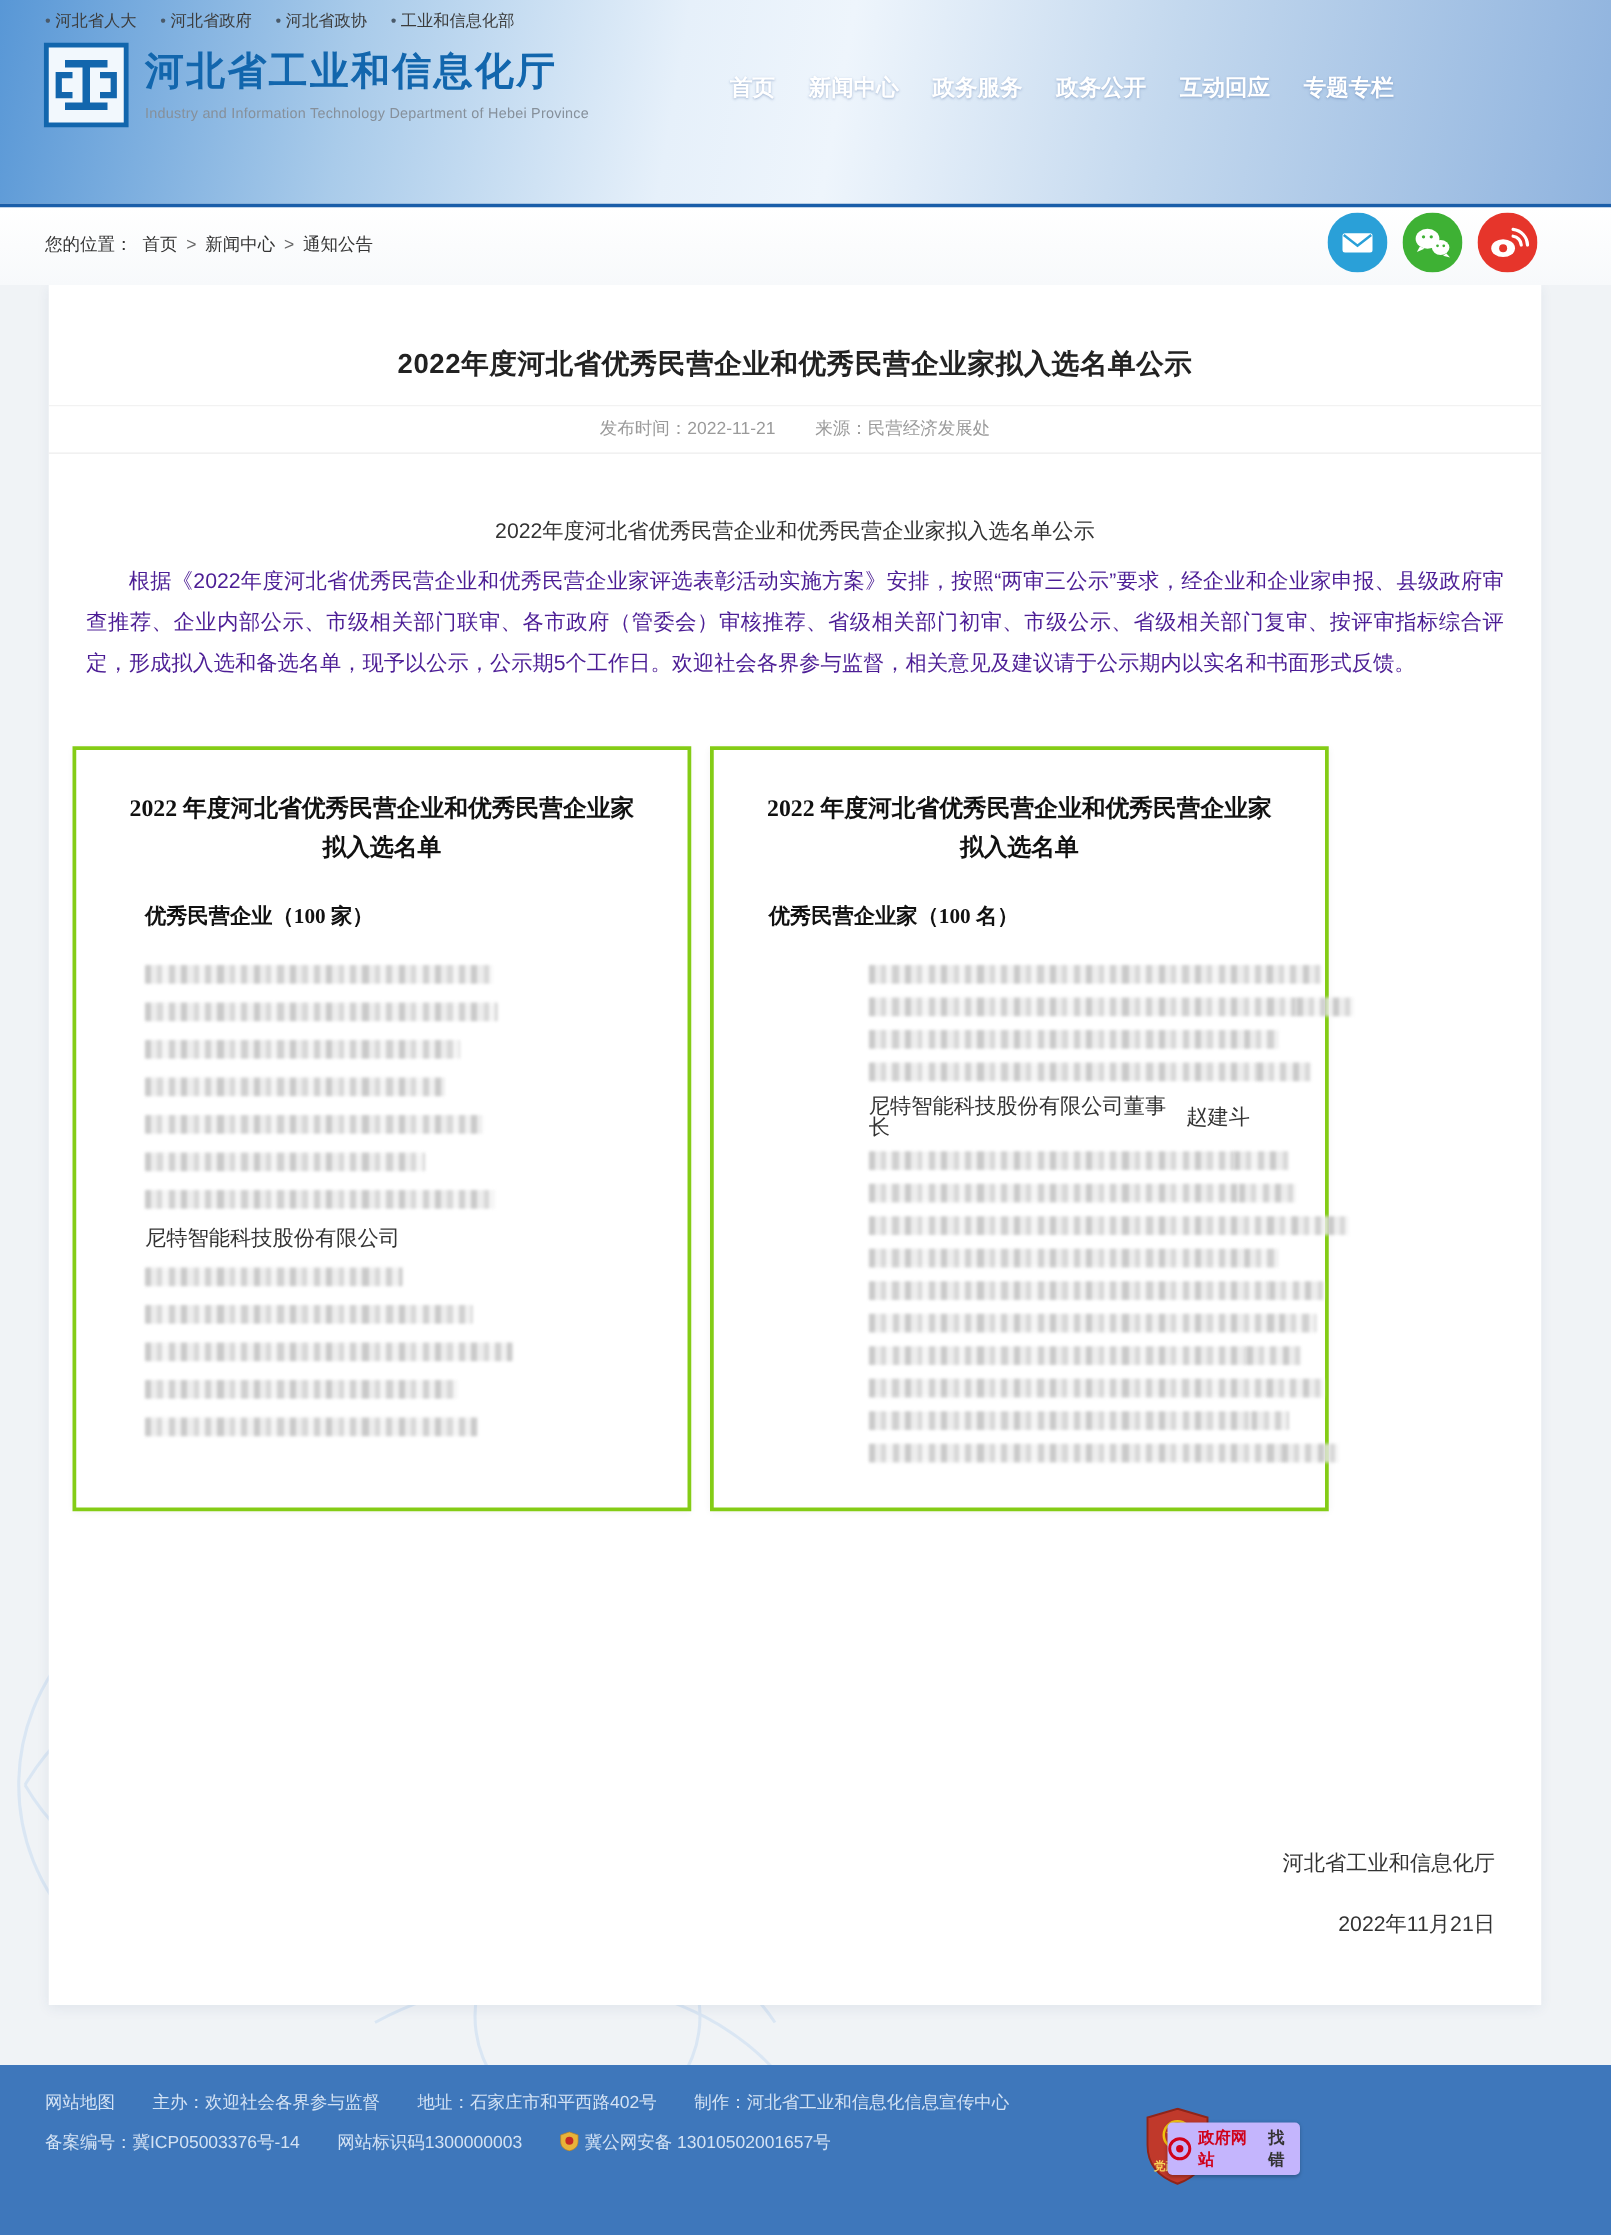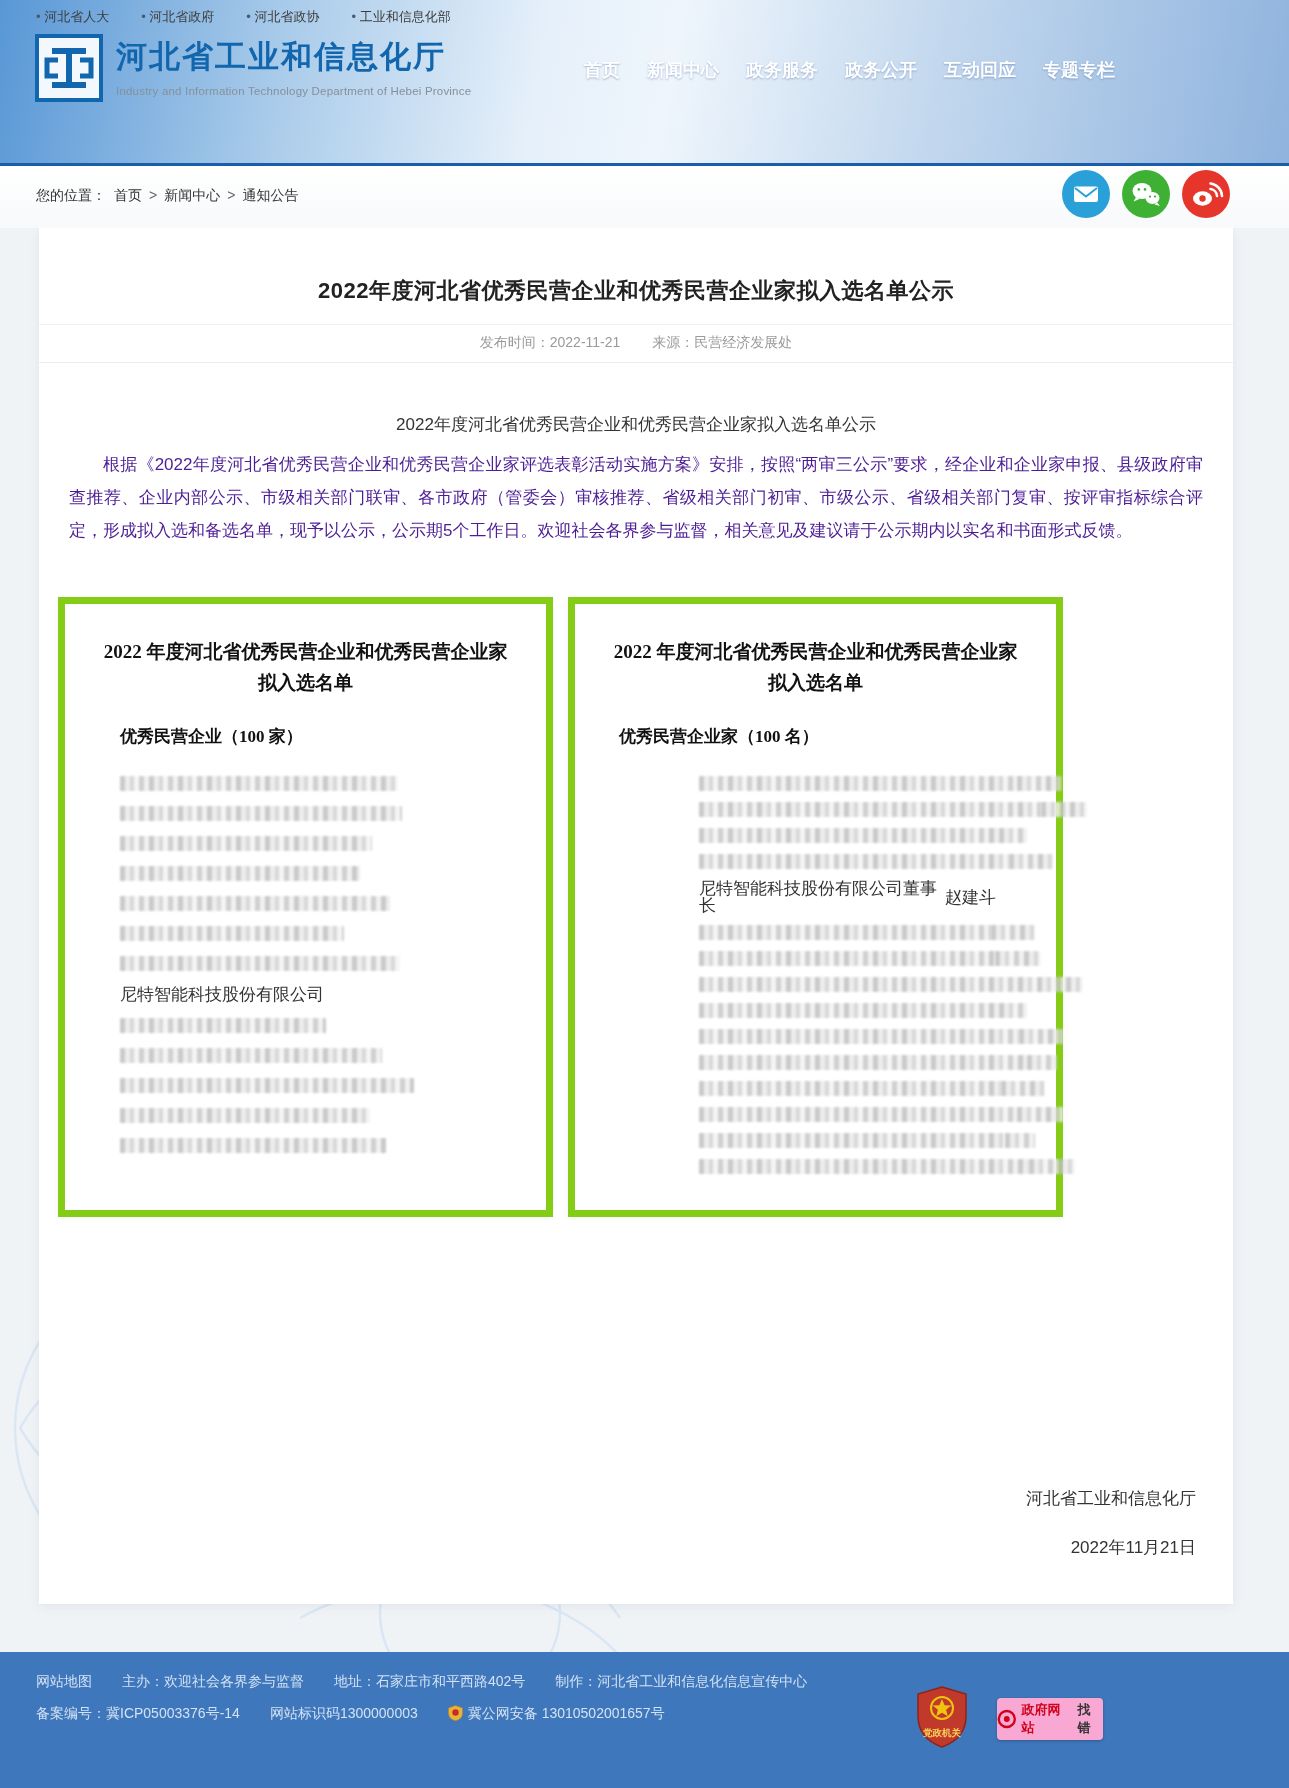--- a/index.html
+++ b/index.html
@@ -11,21 +11,21 @@
     color:#333;
   }
   
   .watermark { position:absolute; left:0; bottom:110px; z-index:0; opacity:.55; }
   
   .header {
     position:relative; z-index:3; height:166px;
     background:linear-gradient(100deg,#5897d6 0%,#a9cbea 22%,#e6f0fa 42%,#eef5fc 52%,#c3d8ee 72%,#8fb3de 100%);
     border-bottom:3px solid #1a5ea9;
   }
-  .toplinks { display:flex; gap:32px; padding:8px 0 0 36px; font-size:13px; color:#3c3c3c; }
+  .toplinks { display:flex; gap:19px; padding:8px 0 0 36px; font-size:13px; color:#3c3c3c; }
   .toplinks .tl { cursor:pointer; }
   .toplinks .tl::before { content:"• "; color:#4a5a6a; }
   .brand { position:absolute; left:35px; top:34px; display:flex; align-items:flex-start; gap:13px; }
   .logo { width:68px; height:68px; display:block; }
   .brand-text { padding-top:2px; }
   .site-title { font-size:31px; font-weight:bold; color:#1266ad; letter-spacing:2px; }
   .site-sub { font-size:11.5px; color:#86909b; margin-top:7px; letter-spacing:.2px; }
   .nav { position:absolute; top:58px; left:584px; display:flex; gap:27px; }
   .nav-item { font-size:18px; font-weight:bold; color:#ffffff; cursor:pointer;
     text-shadow:0 1px 2px rgba(70,105,160,.45); white-space:nowrap; }
@@ -44,21 +44,21 @@
   }
   .a-title { padding-top:48px; text-align:center; font-size:22px; font-weight:bold; color:#222; letter-spacing:.5px; }
   .meta-wrap { margin:18px 0 0; padding:9px 0 10px; text-align:center;
     border-top:1px solid #f2f2f2; border-bottom:1px solid #ededed; font-size:14px; color:#9a9a9a; }
   .meta-wrap span { margin:0 14px; }
   .a-subtitle { margin-top:50px; text-align:center; font-size:17px; color:#333; }
   .a-paragraph { margin:12px 30px 0; font-size:17px; line-height:33px; text-align:justify;
     text-indent:2em; color:#4c1d95; }
   
   .boxes { display:flex; gap:15px; margin:50px 0 0 19px; }
-  .list-box { width:495px; min-height:593px; background:#fff; border:7px solid #84cc16;
+  .list-box { width:495px; min-height:593px; background:#fff; border:3px solid #84cc16;
     box-shadow:0 1px 6px rgba(0,0,0,.05); padding:32px 24px 36px; }
   .box-heading { text-align:center; font-family:"Liberation Serif","DejaVu Serif",serif;
     font-weight:bold; font-size:19px; line-height:31px; color:#111; }
   .box-subheading { margin-top:27px; font-family:"Liberation Serif","DejaVu Serif",serif;
     font-weight:bold; font-size:17px; color:#111; }
   .list-box.left .box-subheading { margin-left:31px; }
   .list-box.right .box-subheading { margin-left:20px; }
   .list-rows { display:flex; flex-direction:column; gap:15px; margin-top:28px; }
   .list-box.left .list-rows { margin-left:31px; }
   .list-box.right .list-rows { gap:11px; margin-left:100px; }
@@ -74,21 +74,21 @@
   .sign .sign-date { margin-top:26px; }
   
   .footer { position:absolute; left:0; top:1652px; width:1289px; height:136px;
     background:#3e77bb; z-index:4; color:#d3e2f4; font-size:14px; }
   .f-rows { padding:13px 13px 0 36px; line-height:32px; }
   .f-row { display:flex; gap:30px; align-items:center; white-space:nowrap; }
   .f-row .fi { display:flex; align-items:center; gap:5px; }
   .f-link { cursor:pointer; }
   .gongan-shield { width:15px; height:16px; display:inline-block; }
   .badge-party { position:absolute; left:916px; top:34px; width:52px; height:62px; cursor:pointer; }
-  .badge-error { position:absolute; left:997px; top:46px; width:106px; height:42px; background:#f9a8d4;
+  .badge-error { position:absolute; left:934px; top:46px; width:106px; height:42px; background:#c4b5fd;
     border-radius:4px; display:flex; align-items:center; justify-content:center; gap:5px; cursor:pointer;
     box-shadow:0 1px 3px rgba(0,0,0,.25); }
   .badge-error .be-red { color:#d0021b; font-weight:bold; font-size:13px; }
   .badge-error .be-dark { color:#333; font-weight:bold; font-size:13px; }
   .be-logo { width:20px; height:20px; }
 </style>
 </head>
 <body>
 
 <svg class="watermark" width="640" height="620" viewBox="0 0 640 620" fill="none" xmlns="http://www.w3.org/2000/svg">

